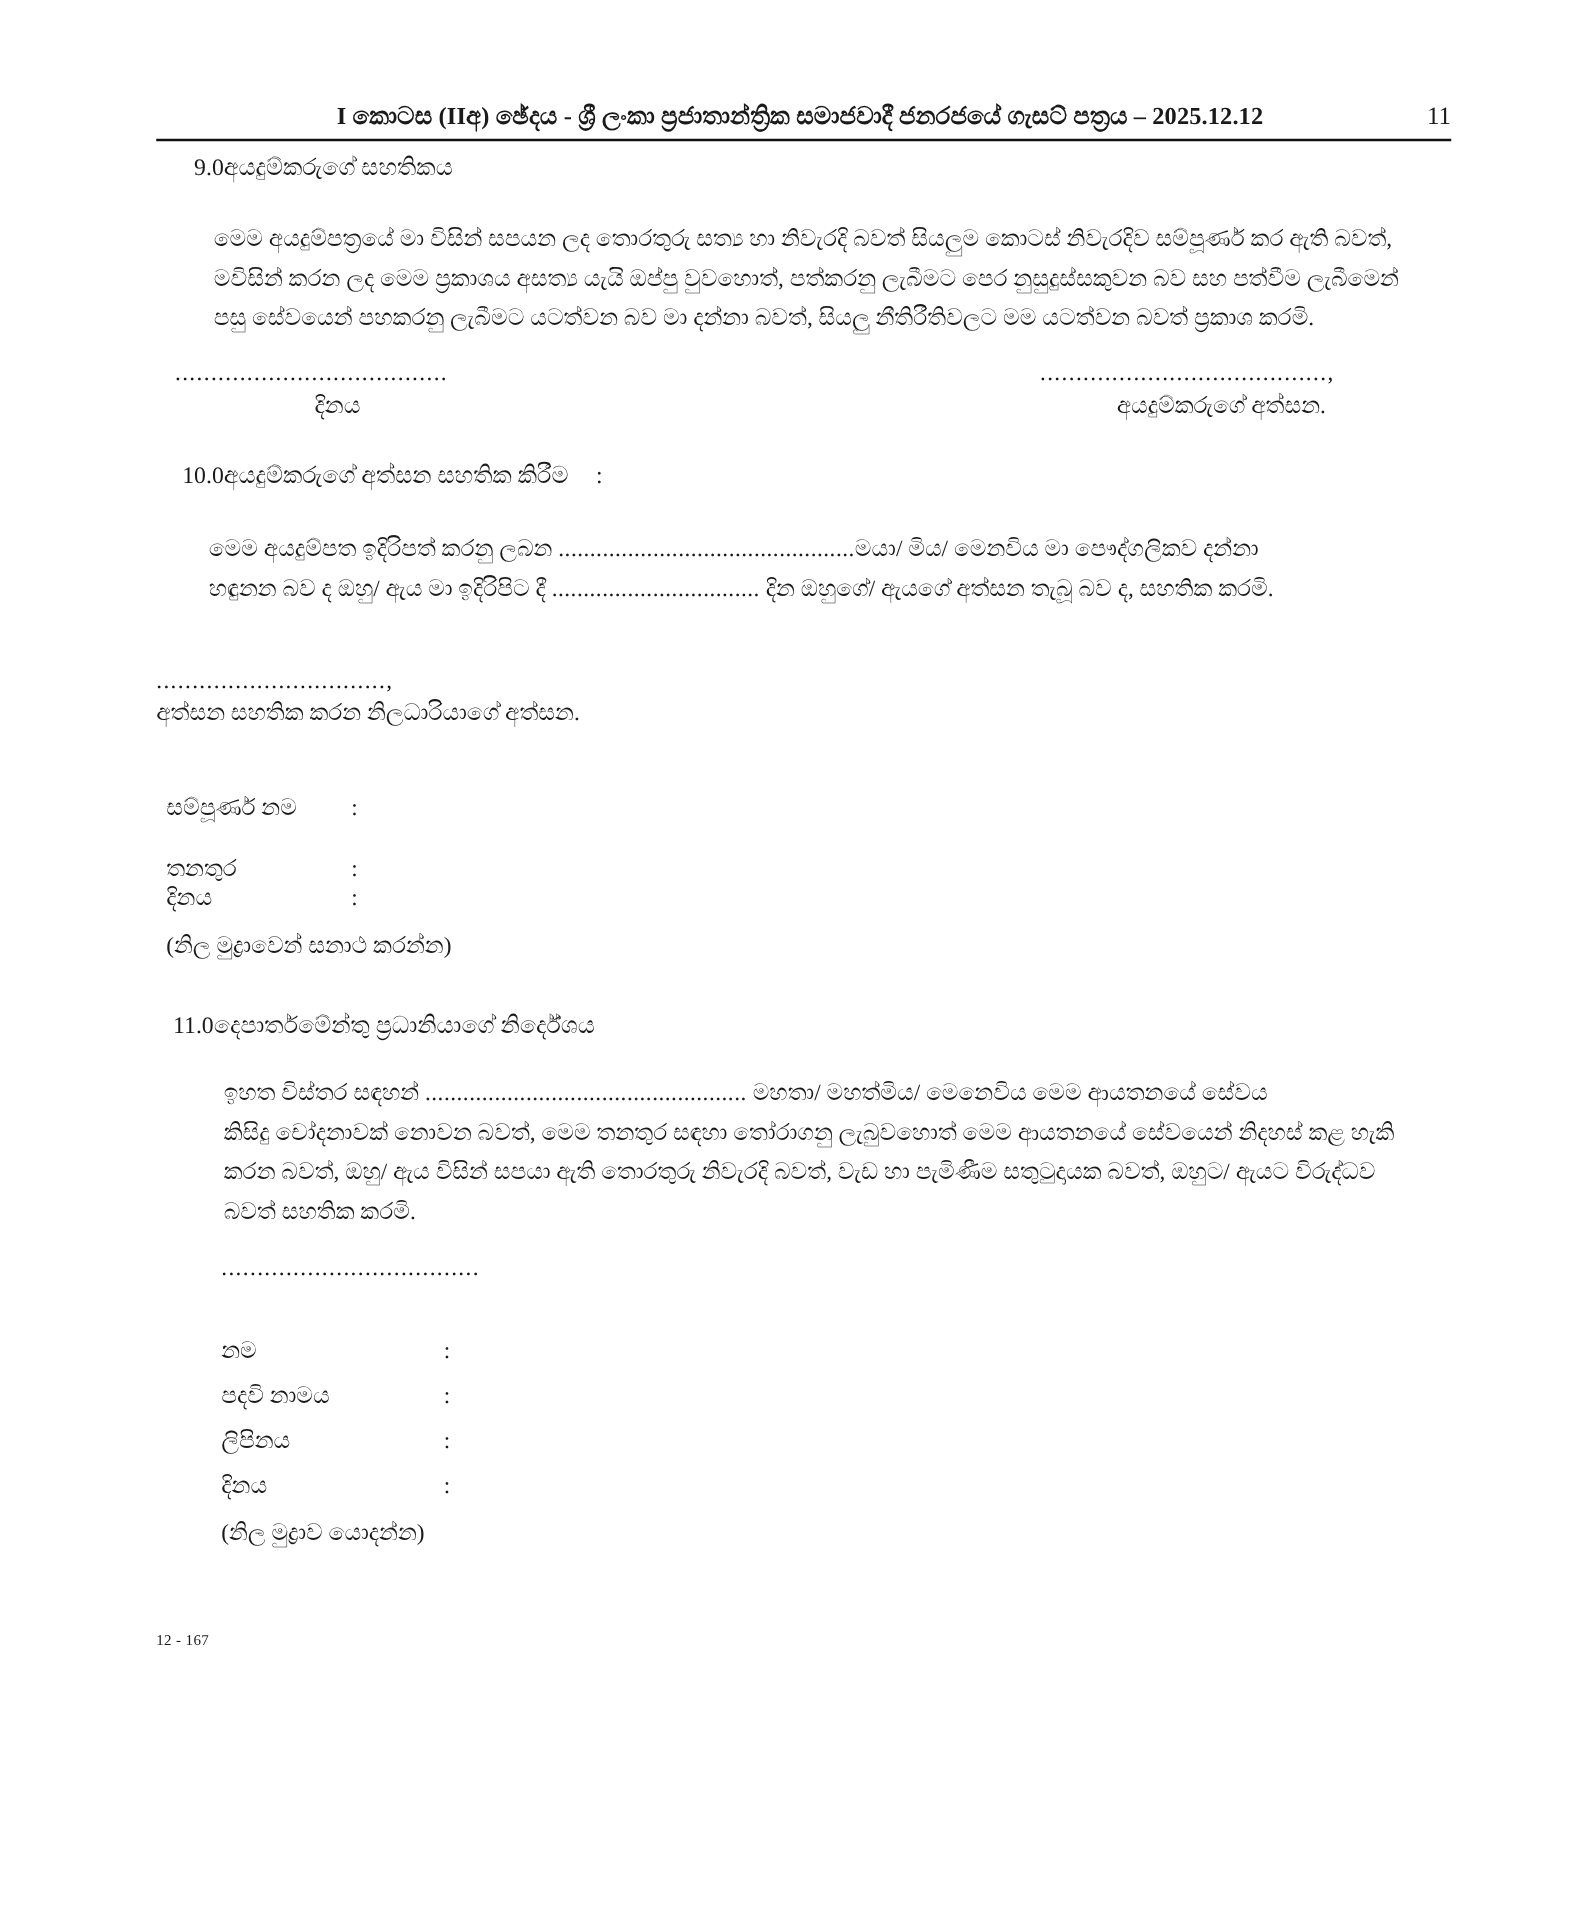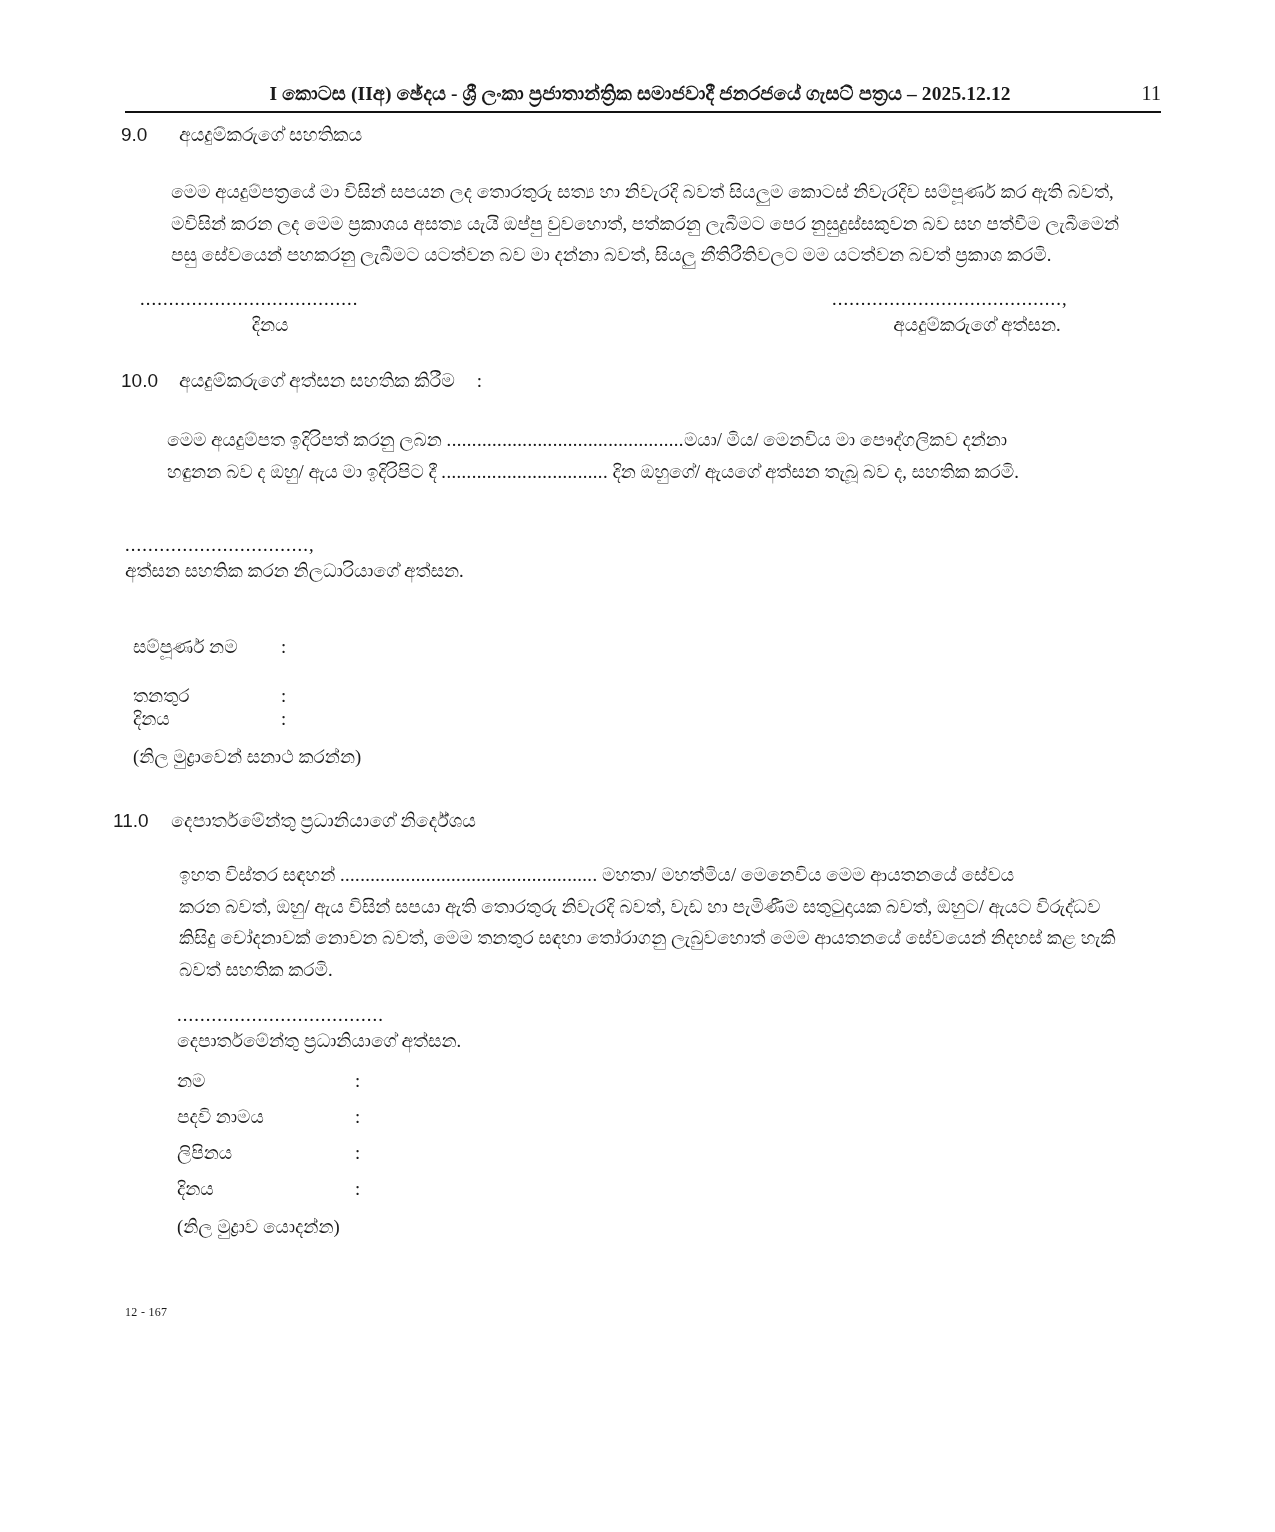--- a/index.html
+++ b/index.html
@@ -60,21 +60,22 @@
   
   .sec-head {
     position: absolute;
     display: flex;
     font-size: 19px;
     white-space: nowrap;
   }
   .sec-num {
     width: 58px;
     flex: 0 0 58px;
-    font-family: Liberation Sans, sans-serif;
+    font-family: Liberation Serif, serif;
+    text-align: right;
   }
   .sec-title { flex: 0 0 auto; }
   .sec-colon { padding-left: 22px; }
 
   .para {
     position: absolute;
     font-size: 18.6px;
     line-height: 31.5px;
     text-align: justify;
     text-justify: inter-word;
@@ -190,28 +191,27 @@
     <div class="field-note">(නිල මුද්‍රාවෙන් සනාථ කරන්න)</div>
   </div>
 
   <div class="sec-head" style="top:810px; left:106px;">
     <span class="sec-num">11.0</span>
     <span class="sec-title">දෙපාර්තමේන්තු ප්‍රධානියාගේ නිර්දේශය</span>
   </div>
 
   <div class="para" style="top:859px; left:172px; width:980px;">
     <span class="ln"><span>ඉහත විස්තර සඳහන් </span><span class="dots-inline">...................................................</span><span> මහතා/ මහත්මිය/ මෙනෙවිය මෙම ආයතනයේ සේවය</span></span>
+    <span class="ln">කිසිදු චෝදනාවක් නොවන බවත්, මෙම තනතුර සඳහා තෝරාගනු ලැබුවහොත් මෙම ආයතනයේ සේවයෙන් නිදහස් කළ හැකි</span>
     <span class="ln">කරන බවත්, ඔහු/ ඇය විසින් සපයා ඇති තොරතුරු නිවැරදි බවත්, වැඩ හා පැමිණීම සතුටුදායක බවත්, ඔහුට/ ඇයට විරුද්ධව</span>
-    <span class="ln">කිසිදු චෝදනාවක් නොවන බවත්, මෙම තනතුර සඳහා තෝරාගනු ලැබුවහොත් මෙම ආයතනයේ සේවයෙන් නිදහස් කළ හැකි</span>
     <span class="ln">බවත් සහතික කරමි.</span>
   </div>
 
   <div class="sig-col" style="top:1004px; left:170px; width:420px;">
     <div class="sig-dots">....................................</div>
-    <div class="sig-label">දෙපාර්තමේන්තු ප්‍රධානියාගේ අත්සන.</div>
   </div>
 
   <div class="field-list" style="top:1070px; left:170px; width:440px;">
     <div class="field-row">
       <span class="field-label" style="width:178px;">නම</span>
       <span>:</span>
       <span class="field-value"></span>
     </div>
     <div class="field-row">
       <span class="field-label" style="width:178px;">පදවි නාමය</span>

